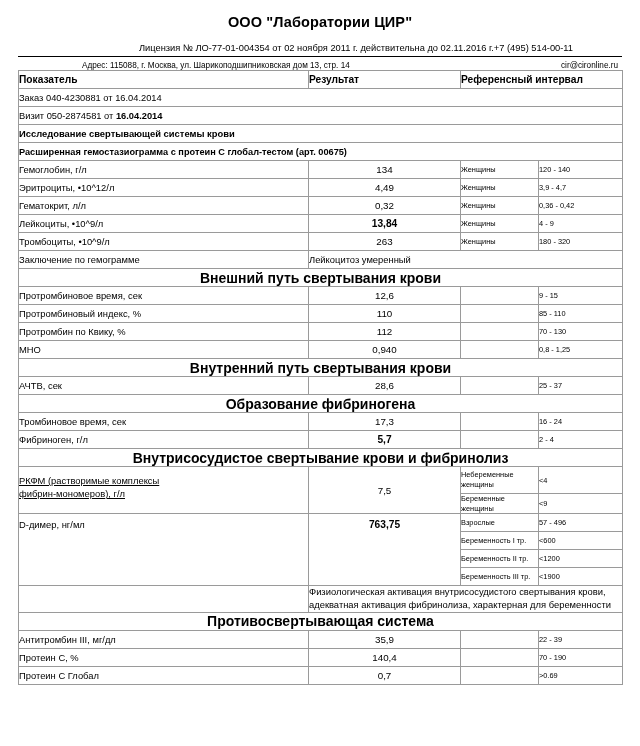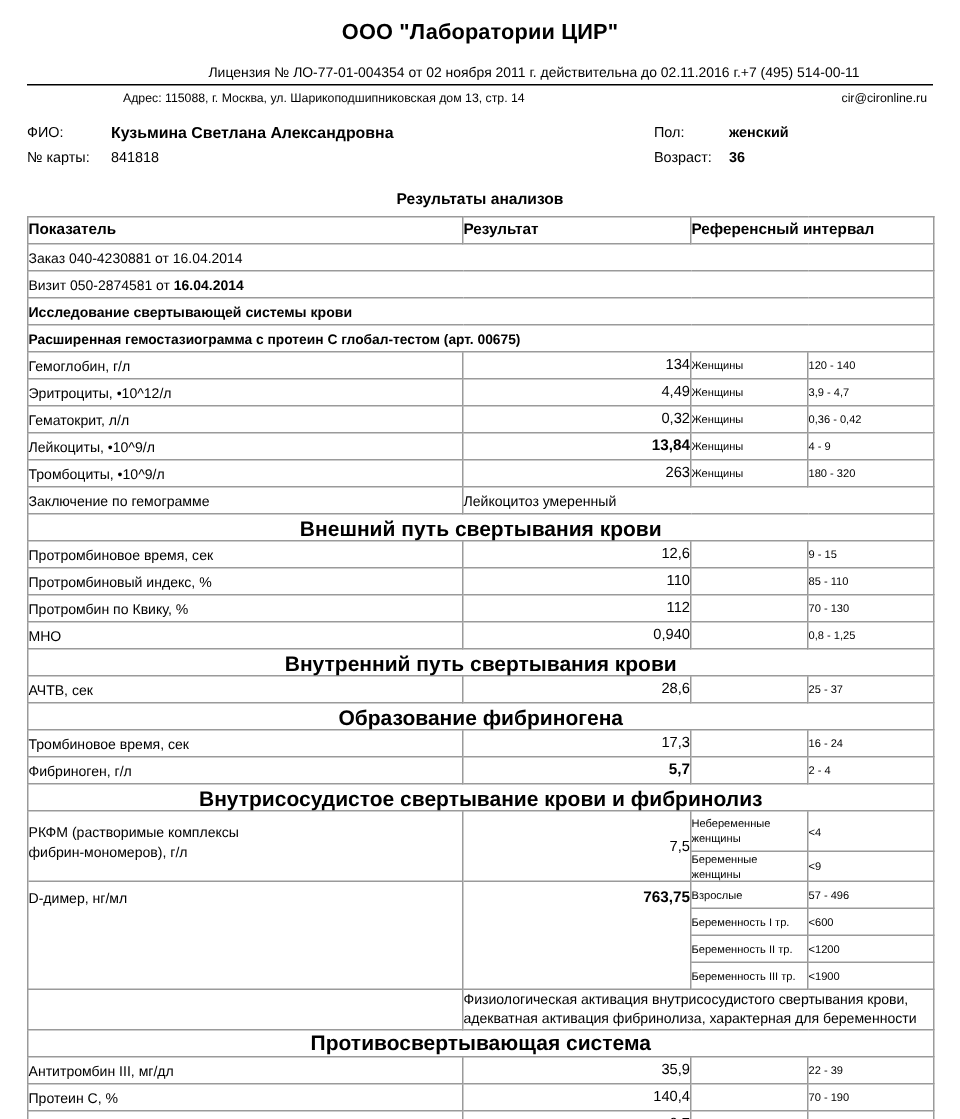--- a/index.html
+++ b/index.html
@@ -118,23 +118,23 @@
     font-weight: bold;
     font-size: 14px;
     padding: 3px 6px 3px 10px;
     border-top: 1px solid #000;
     border-bottom: 1px solid #000;
     height: 19px;
     text-align: center;
   }
 
   .an-name { padding: 2px 6px 2px 22px; font-size: 9.4px; }
-  .an-name.tall { padding-top: 4px; padding-bottom: 8px; line-height: 1.35; }
+  .an-name.tall { padding-top: 4px; padding-bottom: 8px; line-height: 1.35; text-decoration: underline; }
   .an-res {
-    text-align: right;
+    text-align: center;
     font-size: 9.8px;
   }
   .an-res.bold { font-weight: bold; font-size: 10.2px; }
   .an-rlbl {
     font-size: 7.4px;
     padding: 1px 3px;
     line-height: 1.3;
     vertical-align: top;
   }
   .an-rval {
@@ -163,36 +163,21 @@
   <div class="lic-row">
     <span class="lic-text">Лицензия № ЛО-77-01-004354 от 02 ноября 2011 г. действительна до 02.11.2016 г.</span>
     <span>+7 (495) 514-00-11</span>
   </div>
 
   <div class="addr-row">
     <span class="addr-text">Адрес: 115088, г. Москва, ул. Шарикоподшипниковская дом 13, стр. 14</span>
     <span>cir@cironline.ru</span>
   </div>
 
-  <div class="patient">
-    <div class="pt-line l1">
-      <span class="pt-lbl">ФИО:</span>
-      <span class="pt-val">Кузьмина Светлана Александровна</span>
-      <span class="pt-lbl2">Пол:</span>
-      <span class="pt-val2">женский</span>
-    </div>
-    <div class="pt-line l2">
-      <span class="pt-lbl">№ карты:</span>
-      <span class="pt-val plain">841818</span>
-      <span class="pt-lbl2">Возраст:</span>
-      <span class="pt-val2">36</span>
-    </div>
-  </div>
-
-  <div class="results-title">Результаты анализов</div>
+
 
   <table class="report">
     <colgroup>
       <col class="c-name">
         <col class="c-res">
         <col class="c-rlbl">
         <col class="c-rval">
     </colgroup>
     <tbody>
 

